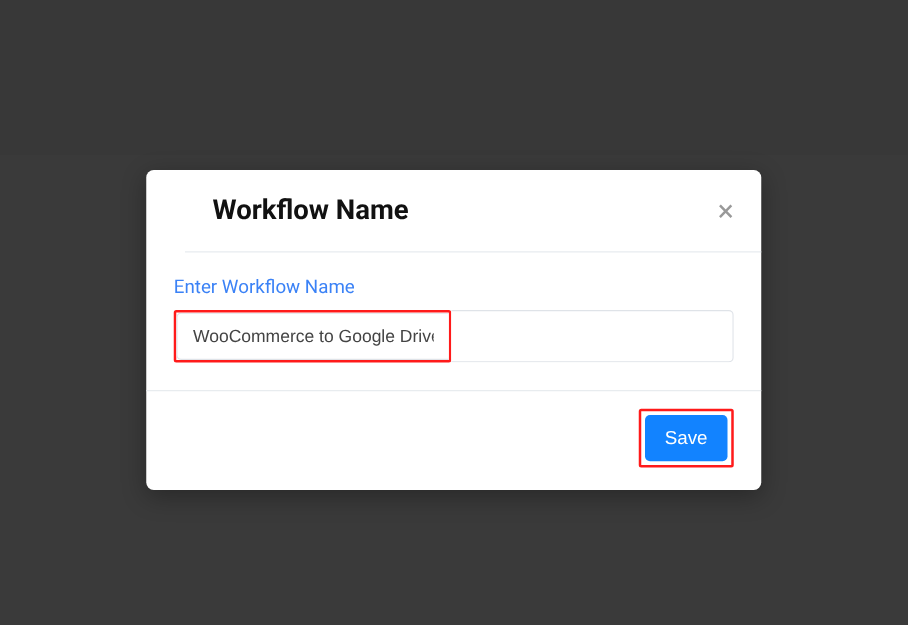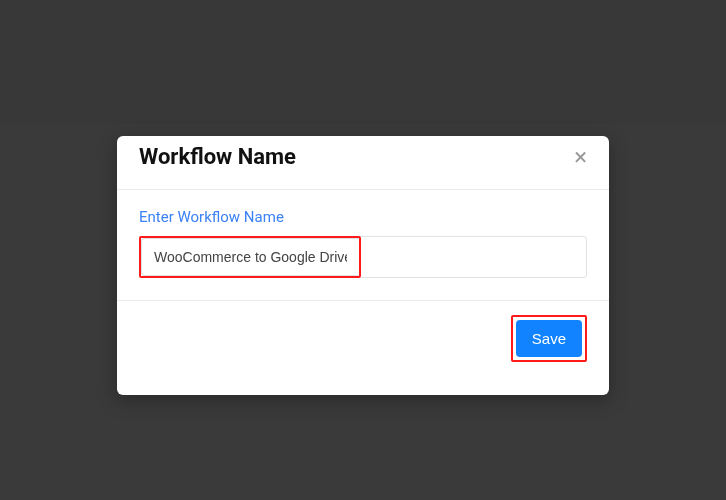--- a/index.html
+++ b/index.html
@@ -30,22 +30,23 @@
       transform: translateX(-50%);
       width: 492px;
       background: #ffffff;
       border-radius: 6px;
       box-shadow: 0 5px 20px rgba(0,0,0,0.3);
     }
     .modal-header {
       display: flex;
       justify-content: space-between;
       align-items: center;
-      padding: 8px 22px 20px 22px;
+      padding: 20px 22px 20px 22px;
       border-bottom: 1px solid #e8ecef;
+      margin-left: 31px;
     }
     .modal-title {
       font-size: 22px;
       font-weight: 700;
       color: #111;
     }
     .close-btn {
       color: #999;
       font-size: 24px;
       line-height: 1;
@@ -93,21 +94,21 @@
     .input-rest {
       flex: 1;
       height: 42px;
       border: 1px solid #dfe3e8;
       border-left: none;
       border-top-right-radius: 4px;
       border-bottom-right-radius: 4px;
       background: #fff;
     }
     .modal-footer {
-      padding: 14px 22px 33px 22px;
+      padding: 14px 22px 18px 22px;
       display: flex;
       justify-content: flex-end;
     }
     .save-wrap {
       border: 2px solid #ff1a1a;
       padding: 3px;
       border-radius: 2px;
       display: inline-block;
     }
     .save-btn {

